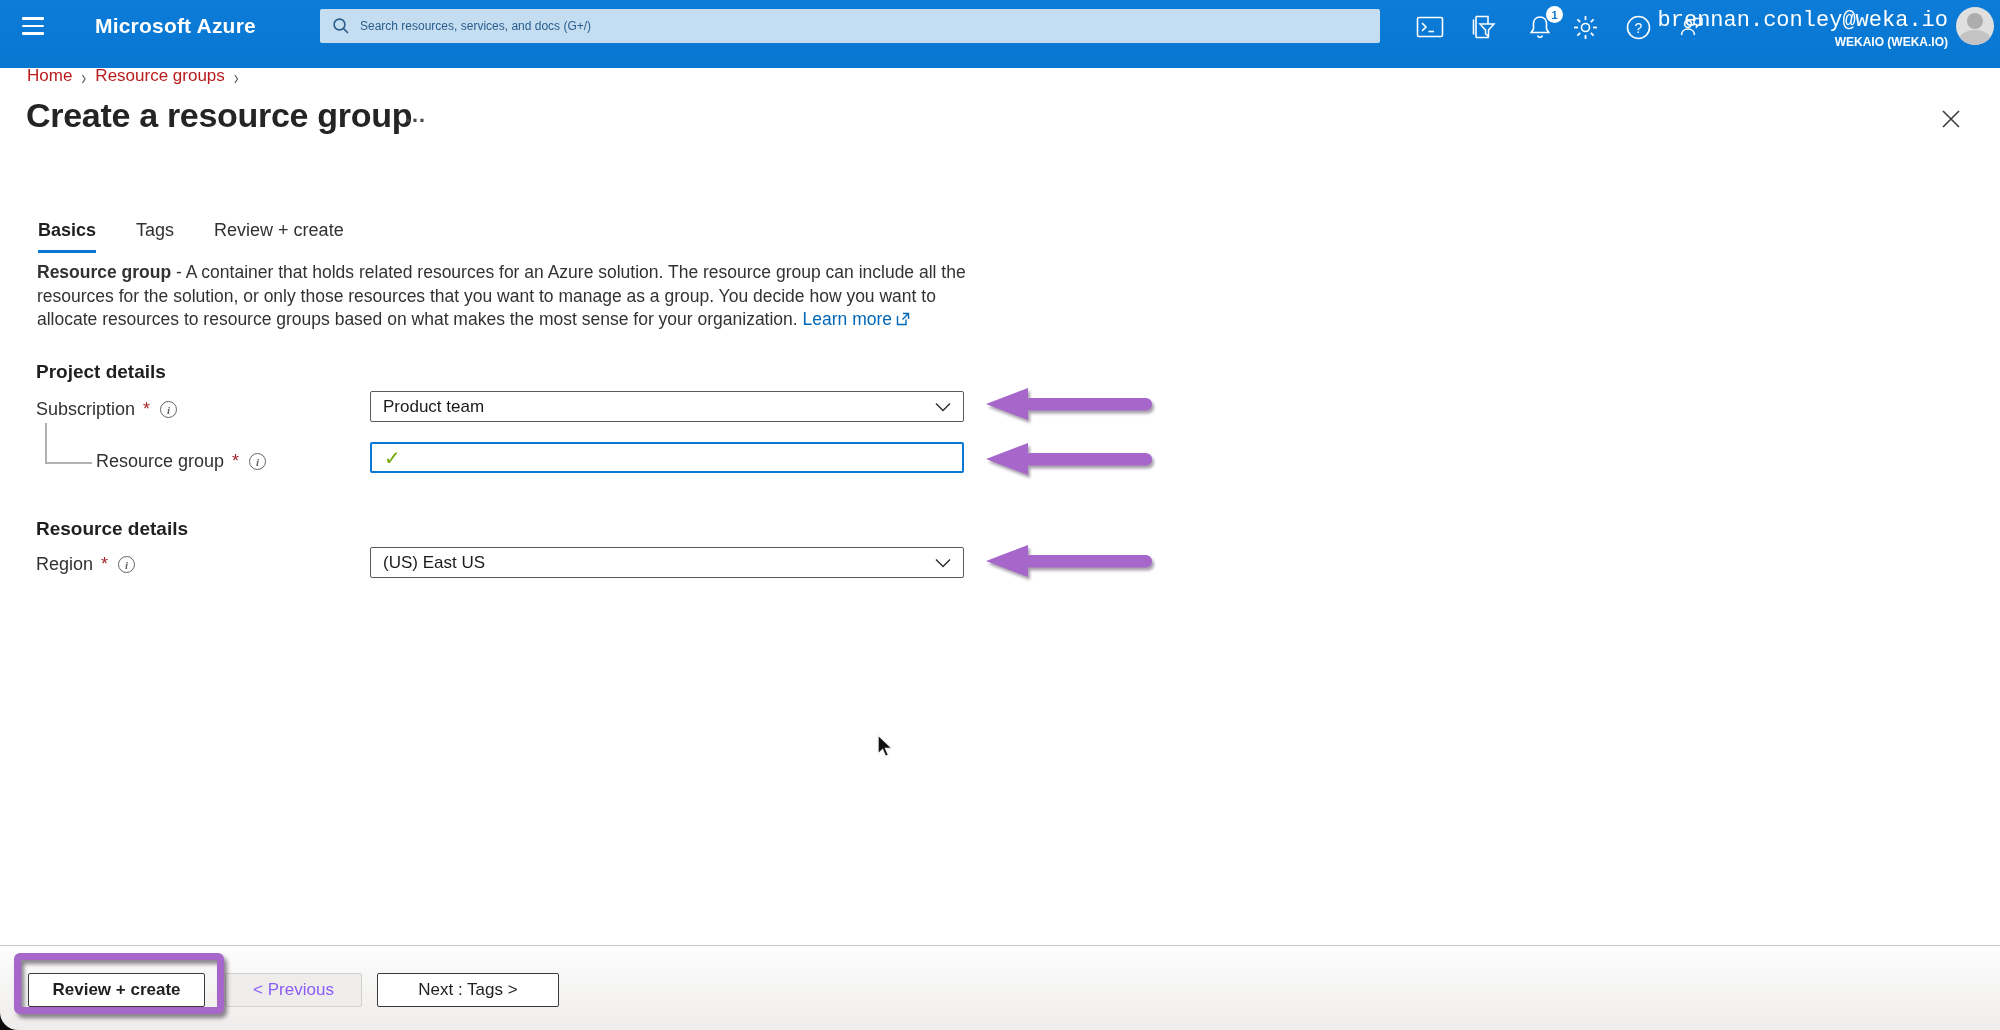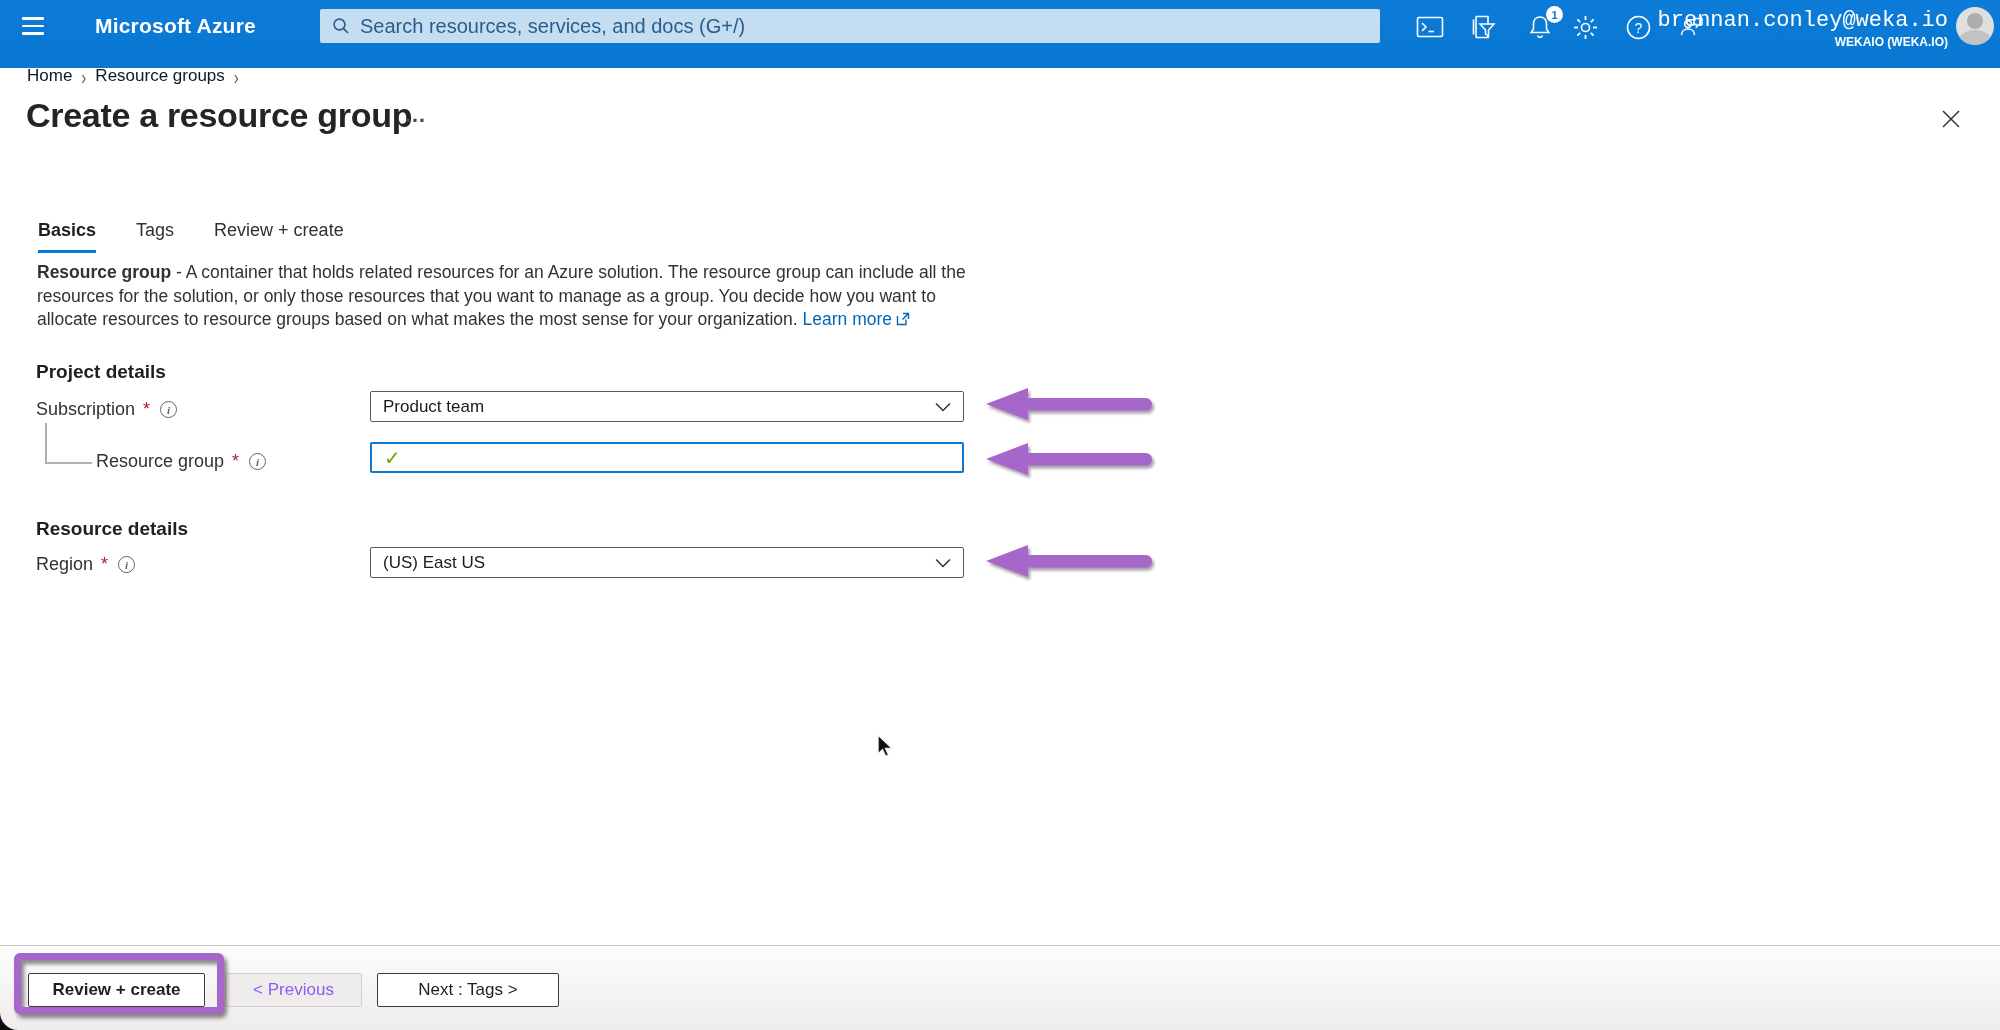--- a/index.html
+++ b/index.html
@@ -12,38 +12,38 @@
   
   .topbar { position:absolute; top:0; left:0; width:2000px; height:68px; background:#0b7bd6;
     background:linear-gradient(180deg,#0c7cd8,#0877d2); }
   .hamburger { position:absolute; left:14px; top:8px; width:38px; height:36px; display:flex;
     flex-direction:column; justify-content:center; gap:5px; padding:0 8px; cursor:pointer; }
   .hamburger span { display:block; height:2.4px; background:#fff; border-radius:1px; }
   .brand { position:absolute; left:95px; top:14px; font-size:21px; font-weight:700; color:#fff; letter-spacing:.2px; }
   .searchbox { position:absolute; left:320px; top:9px; width:1060px; height:34px;
     background:#c4ddf1; border-radius:2px; display:flex; align-items:center; padding:0 12px; }
   .searchbox svg { flex:0 0 auto; margin-right:10px; }
-  .searchbox input { flex:1; border:none; outline:none; background:transparent; font-size:20px;
+  .searchbox input { flex:1; border:none; outline:none; background:transparent; font-size:12px;
     color:#14456e; font-family:inherit; }
   .searchbox input::placeholder { color:#2a5d8c; opacity:1; }
   .tb-icon { position:absolute; top:12px; width:32px; height:30px; display:flex; align-items:center;
     justify-content:center; cursor:pointer; }
   .badge { position:absolute; top:-6px; right:-7px; width:17px; height:17px; background:#fff;
     border-radius:50%; color:#0a78d4; font-size:11px; font-weight:700; display:flex;
     align-items:center; justify-content:center; }
   .userblock { position:absolute; right:52px; top:7px; text-align:right; color:#fff; line-height:1.25; }
   .user-email { font-size:22px;font-family:Liberation Mono, monospace; }
   .user-dir { font-size:12px; font-weight:700; }
   .avatar { position:absolute; right:6px; top:7px; width:38px; height:38px; border-radius:50%;
     background:#dfdfdf; overflow:hidden; cursor:pointer; }
   .avatar .head { position:absolute; left:11px; top:6px; width:16px; height:16px; border-radius:50%; background:#adadad; }
   .avatar .body { position:absolute; left:3px; top:23px; width:32px; height:20px; border-radius:50% 50% 0 0; background:#c3c3c3; }
   
   .breadcrumb { position:absolute; left:27px; top:66px; display:flex; align-items:center; gap:9px; font-size:17px; }
-  .breadcrumb a { color:#0f172a; text-decoration:none; cursor:pointer; }
+  .breadcrumb a { color:#b91c1c; text-decoration:none; cursor:pointer; }
   .crumb-sep { color:#605e5c; font-size:15px; transform:scaleY(1.35); display:inline-block; }
   .page-title { position:absolute; left:26px; top:96px; font-size:34px; font-weight:700; color:#252423; letter-spacing:-.3px; }
   .more-options { position:absolute; left:404px; top:102px; font-size:22px; font-weight:700;
     color:#4a4a4a; letter-spacing:1px; cursor:pointer; }
   .close-btn { position:absolute; left:1936px; top:104px; width:30px; height:30px; display:flex;
     align-items:center; justify-content:center; cursor:pointer; }
   
   .tabs { position:absolute; left:38px; top:214px; display:flex; gap:0; font-size:18px; }
   .tab { padding:6px 0 9px 0; margin-right:40px; cursor:pointer; color:#323130; }
   .tab.active { font-weight:700; color:#201f1e; border-bottom:3.5px solid #0a78d4; }

